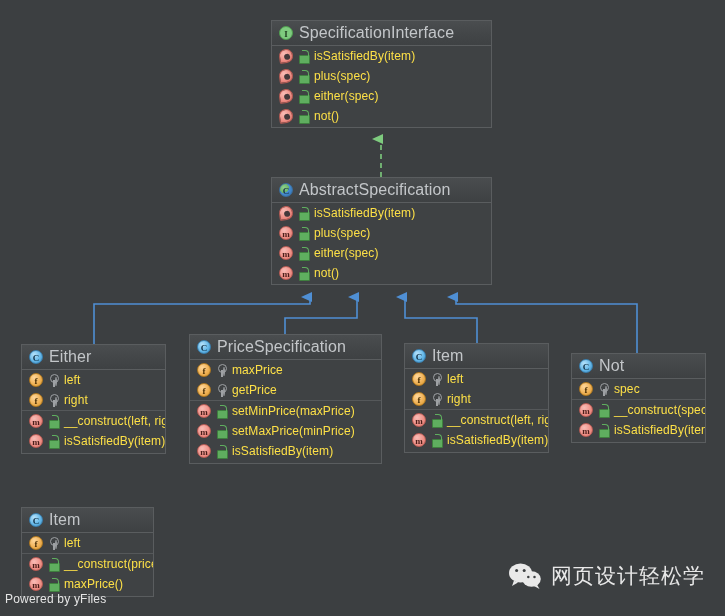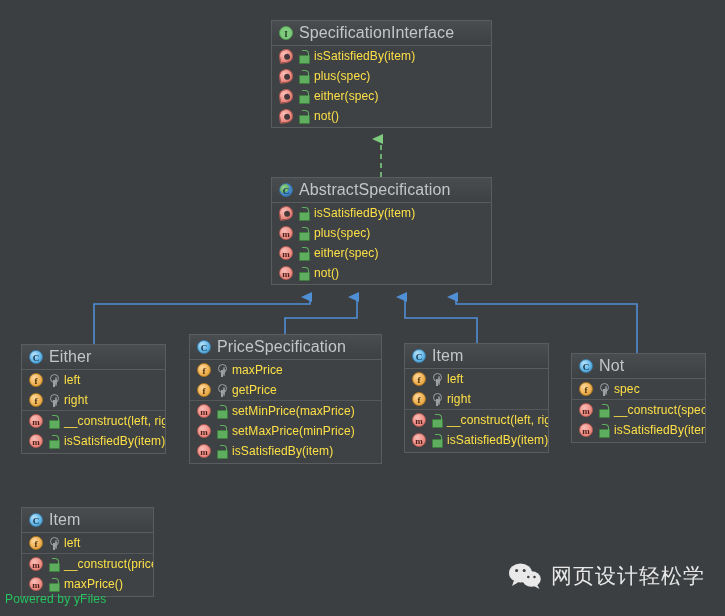--- a/index.html
+++ b/index.html
@@ -143,21 +143,21 @@
     width: 1.6px; height: 7px;
     background: #9ea1a4;
     box-shadow: 2px -3px 0 -0.3px #9ea1a4, 2px -1px 0 -0.3px #9ea1a4;
   }
 
   
   #yfiles {
     position: absolute;
     left: 5px; bottom: 10px;
     font-size: 12px;
-    color: #22c55e;
+    color: #e5e5e5;
     letter-spacing: 0.2px;
     font-family: "Liberation Sans", sans-serif;
   }
   #wechat-mark {
     position: absolute;
     right: 20px; bottom: 26px;
     display: flex;
     align-items: center;
   }
   #wechat-text {

